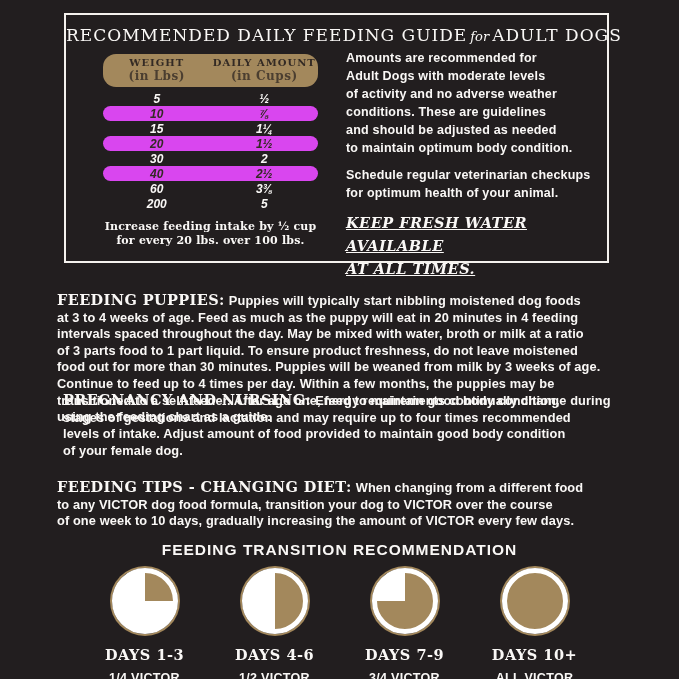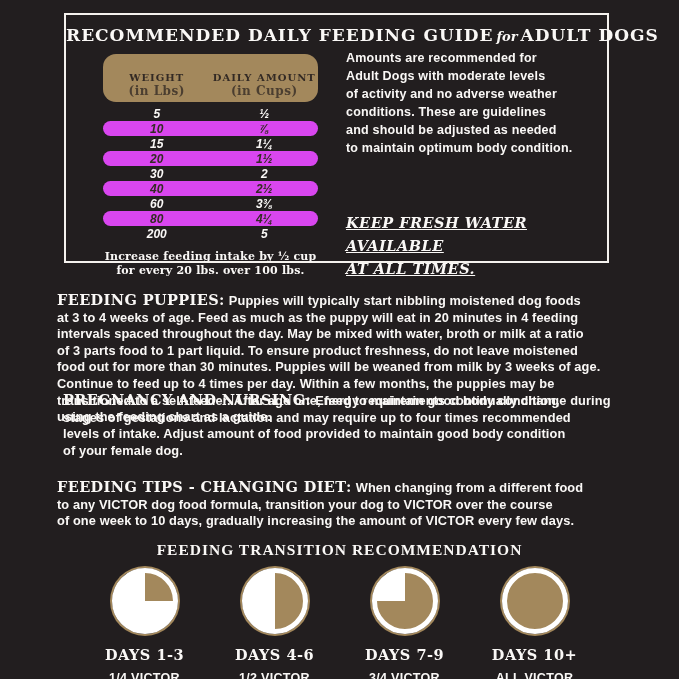--- a/index.html
+++ b/index.html
@@ -9,27 +9,27 @@
     font-family:"Liberation Sans",sans-serif;
     -webkit-font-smoothing:antialiased;
   }
   
   .guide-box{
     position:absolute;left:64px;top:13px;width:545px;height:250px;
     border:2px solid #F5F2EE;box-sizing:border-box;
   }
   .box-title{
     position:absolute;top:10px;left:0;right:0;text-align:right;white-space:nowrap;
-    font-family:"DejaVu Serif",serif;font-weight:bold;font-size:17px;letter-spacing:1px;
+    font-family:"DejaVu Serif",serif;font-weight:normal;font-size:17px;letter-spacing:1px;
   }
   .box-title .for{font-style:italic;font-size:13px;letter-spacing:0;margin:0 3px;}
   
   .feed-table{position:absolute;left:37px;top:39px;width:215px;}
   .th-pill{
-    display:flex;border-radius:13px;padding:18px 0 4px 0;
+    display:flex;border-radius:13px;padding:3px 0 4px 0;
     background:#A3885C;color:#332A24;text-align:center;
     font-family:"DejaVu Serif",serif;font-weight:bold;
   }
   .th-col{flex:1;}
   .th-main{font-size:10px;letter-spacing:1px;}
   .th-sub{font-size:12px;letter-spacing:.5px;opacity:.78;margin-top:1px;}
   .t-rows{margin-top:4px;}
   .t-row{
     display:flex;align-items:center;height:15px;
     font-weight:bold;font-style:italic;font-size:12px;
@@ -62,21 +62,21 @@
   .sec-heading{
     font-family:"DejaVu Serif",serif;font-weight:bold;
     font-size:14.5px;letter-spacing:.4px;margin-right:4px;
   }
   .section.s1{top:272px;margin-top:20px;}
   .section.s2{top:392px;margin-left:6px;}
   .section.s3{top:479px;}
   
   .trans-heading{
     position:absolute;top:541px;left:0;right:0;text-align:center;
-    font-family:Liberation Serif, serif;font-weight:bold;
+    font-family:Liberation Sans, sans-serif;font-weight:bold;
     font-size:15.5px;letter-spacing:1px;
   }
   .trans-row{
     position:absolute;top:566px;left:0;right:0;
     display:flex;justify-content:center;gap:38px;
   }
   .trans-item{width:92px;text-align:center;}
   .pie{
     width:56px;height:56px;border-radius:50%;margin:2px auto 0 auto;
     border:5px solid #FFFFFF;box-shadow:0 0 0 2px #A3885C;
@@ -129,40 +129,38 @@
         <span class="c1">30</span>
         <span class="c2">2</span>
       </div>
       <div class="t-row pill">
         <span class="c1">40</span>
         <span class="c2">2½</span>
       </div>
       <div class="t-row">
         <span class="c1">60</span>
         <span class="c2">3⅜</span>
-      </div>
-      <div class="t-row pill">
-        <span class="c1">80</span>
-        <span class="c2">4¼</span>
       </div>
       <div class="t-row">
         <span class="c1">200</span>
         <span class="c2">5</span>
       </div>
     </div>
     <div class="t-footnote">Increase feeding intake by ½ cup
 for every 20 lbs. over 100 lbs.</div>
   </div>
 
   <div class="notes-para p1">Amounts are recommended for
 Adult Dogs with moderate levels
 of activity and no adverse weather
 conditions. These are guidelines
 and should be adjusted as needed
 to maintain optimum body condition.</div>
+  <div class="notes-para p2">Schedule regular veterinarian checkups
+for optimum health of your animal.</div>
   <div class="notes-para water">KEEP FRESH WATER AVAILABLE
 AT ALL TIMES.</div>
 </div>
 
 <div class="section s1">
   <span class="sec-heading">FEEDING PUPPIES:</span><span class="sec-body">Puppies will typically start nibbling moistened dog foods
 at 3 to 4 weeks of age. Feed as much as the puppy will eat in 20 minutes in 4 feeding
 intervals spaced throughout the day. May be mixed with water, broth or milk at a ratio
 of 3 parts food to 1 part liquid. To ensure product freshness, do not leave moistened
 food out for more than 30 minutes. Puppies will be weaned from milk by 3 weeks of age.

